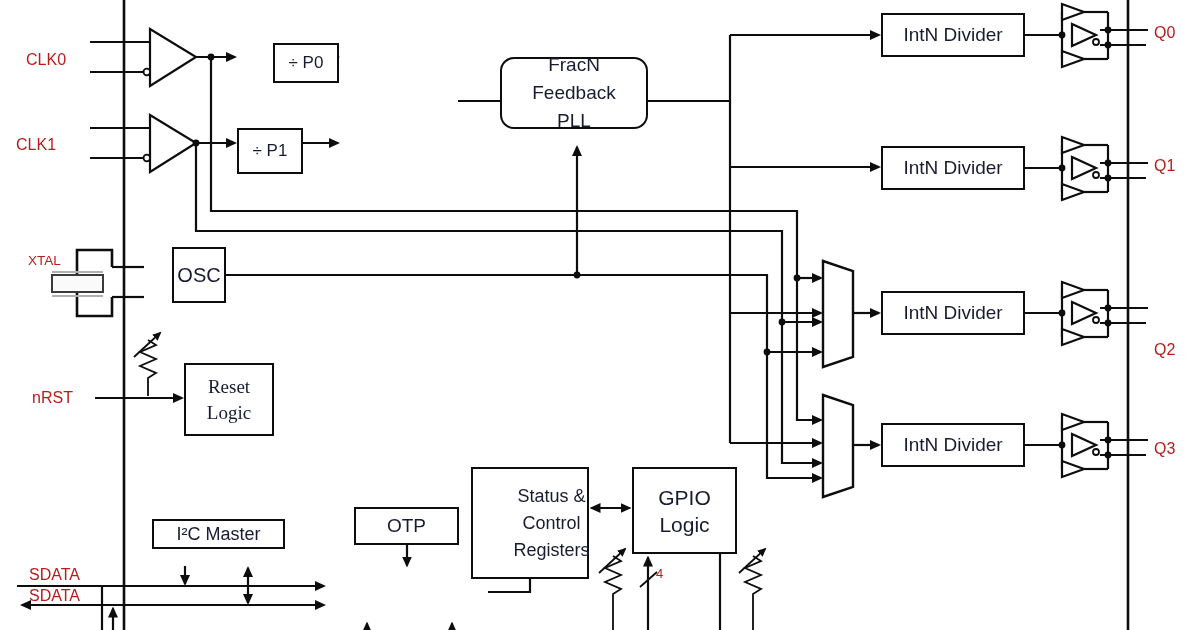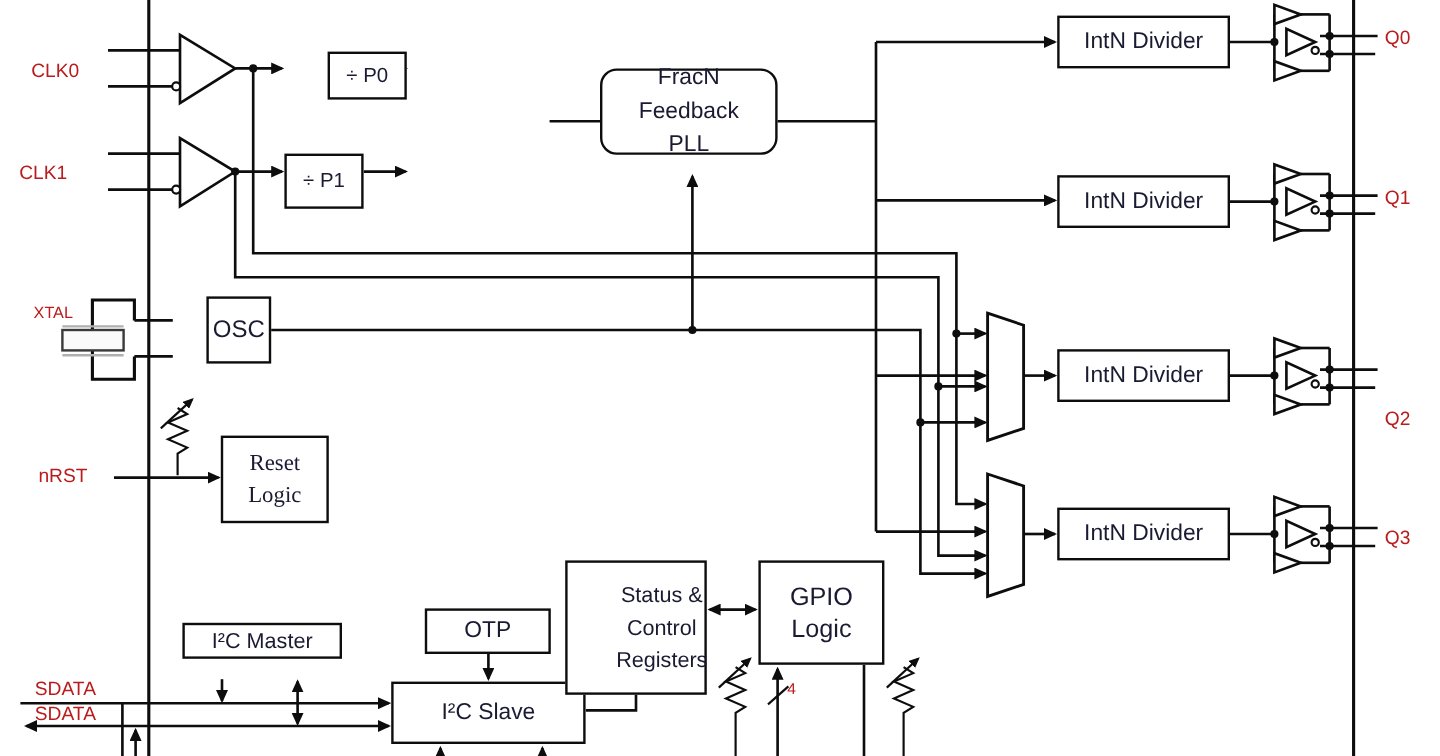--- a/index.html
+++ b/index.html
@@ -198,21 +198,20 @@
   <div class="blk" style="left:237px;top:43px;width:66px;height:40px;font-size:17px;margin-left:36px;">÷ P0</div>
   <div class="blk" style="left:237px;top:128px;width:66px;height:46px;font-size:17px;">÷ P1</div>
   <div class="blk" style="left:500px;top:57px;width:148px;height:72px;font-size:19px;line-height:28px;border-radius:14px;">FracN
 Feedback
 PLL</div>
   <div class="blk" style="left:144px;top:247px;width:54px;height:56px;font-size:20px;margin-left:28px;">OSC</div>
   <div class="blk" style="left:184px;top:363px;width:90px;height:73px;font-size:19px;line-height:26px;font-family:Liberation Serif, serif;">Reset
 Logic</div>
   <div class="blk" style="left:152px;top:519px;width:133px;height:30px;font-size:18px;">I²C Master</div>
   <div class="blk" style="left:354px;top:507px;width:105px;height:38px;font-size:19px;">OTP</div>
-  <div class="blk" style="left:326px;top:568px;width:162px;height:52px;font-size:19px;">I²C Slave</div>
   <div class="blk" style="left:471px;top:467px;width:118px;height:112px;font-size:18px;line-height:27px;padding-left:43px;">Status &amp;
 Control
 Registers</div>
   <div class="blk" style="left:632px;top:467px;width:105px;height:87px;font-size:21px;line-height:27px;">GPIO
 Logic</div>
   <div class="blk" style="left:881px;top:13px;width:144px;height:44px;font-size:19px;">IntN Divider</div>
   <div class="blk" style="left:881px;top:146px;width:144px;height:44px;font-size:19px;">IntN Divider</div>
   <div class="blk" style="left:881px;top:291px;width:144px;height:44px;font-size:19px;">IntN Divider</div>
   <div class="blk" style="left:881px;top:423px;width:144px;height:44px;font-size:19px;">IntN Divider</div>
 

